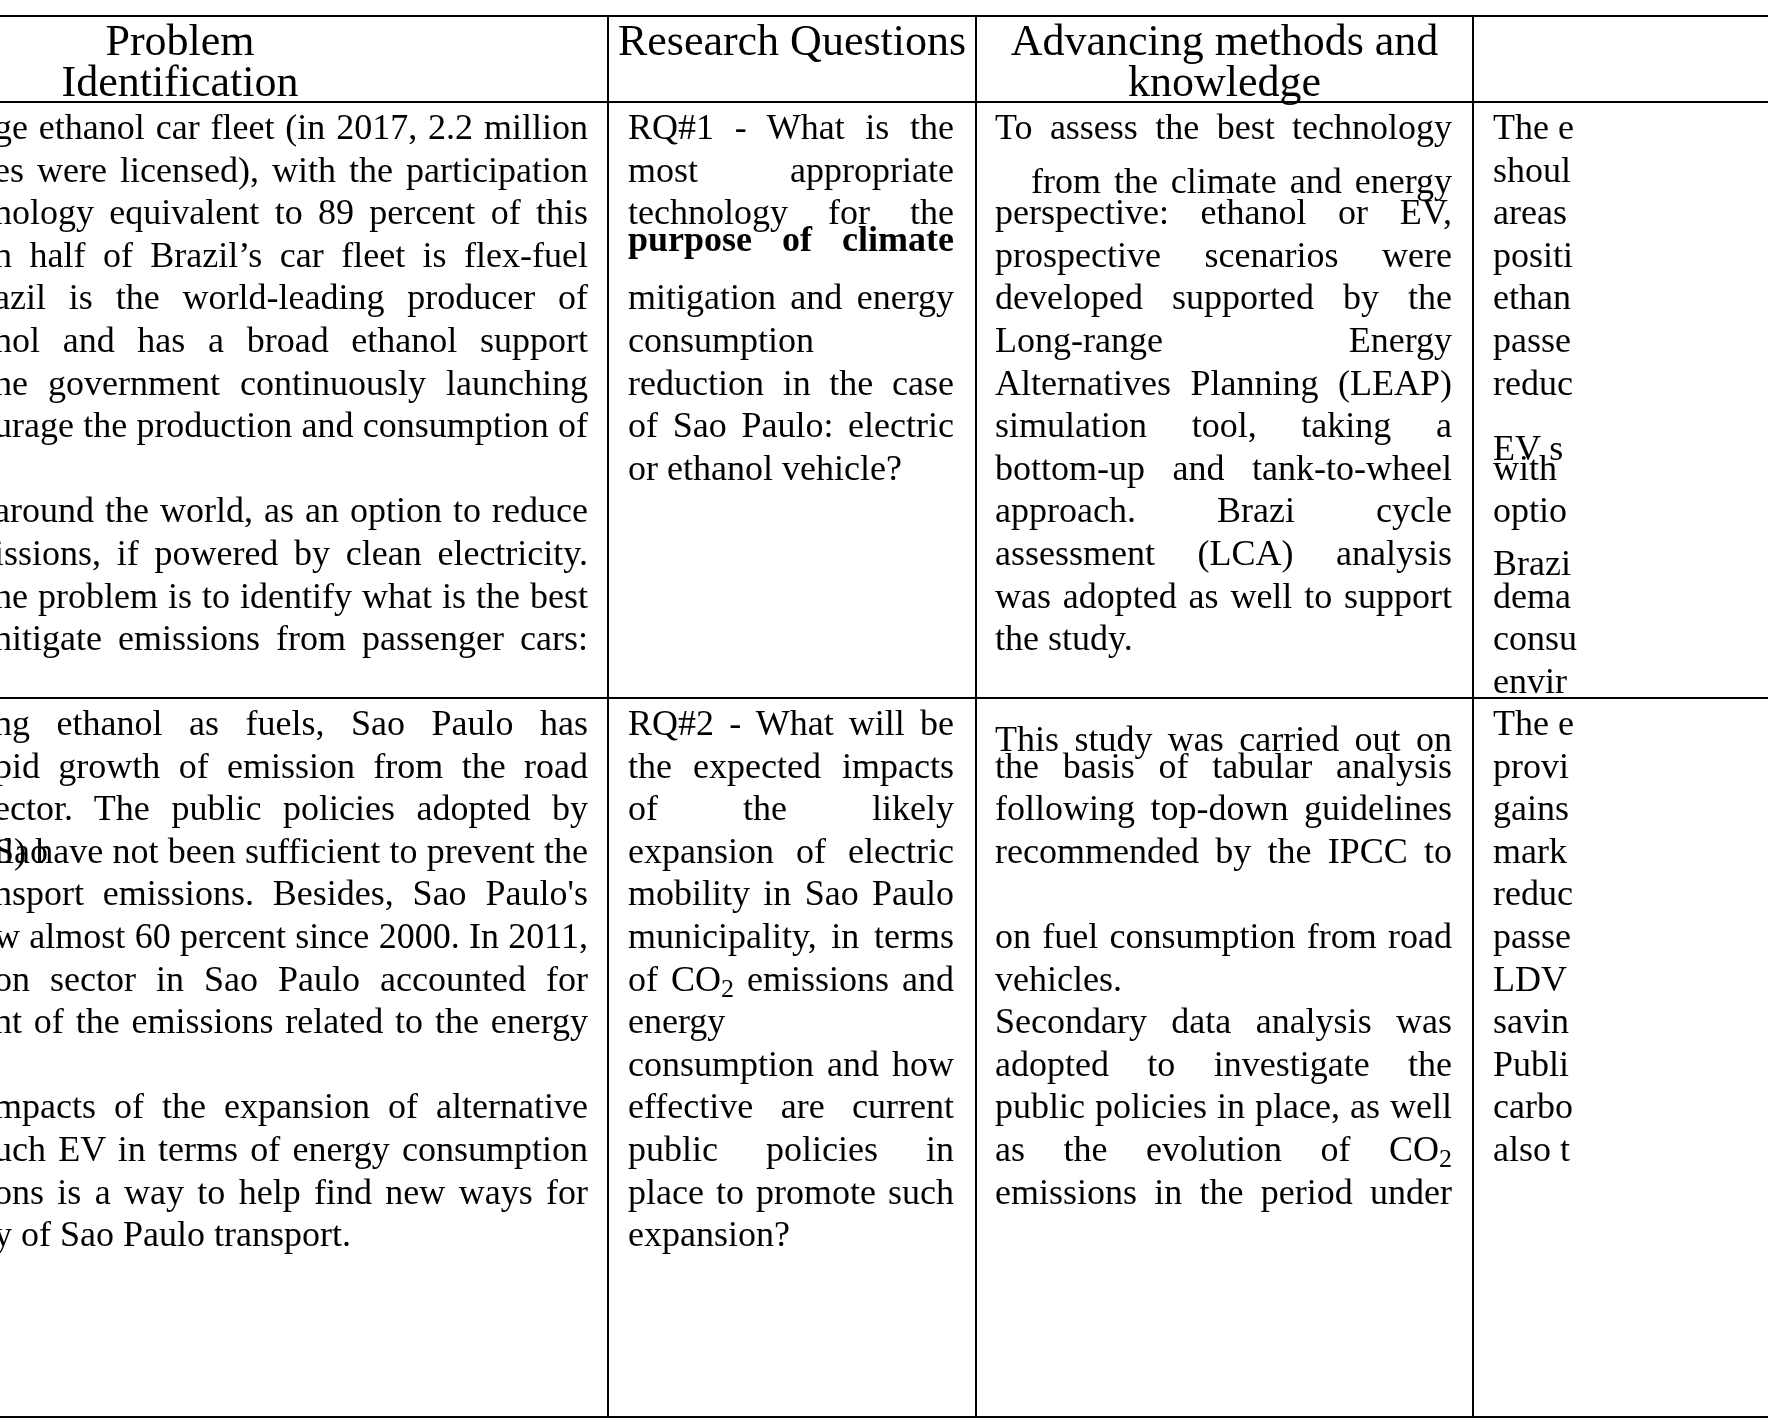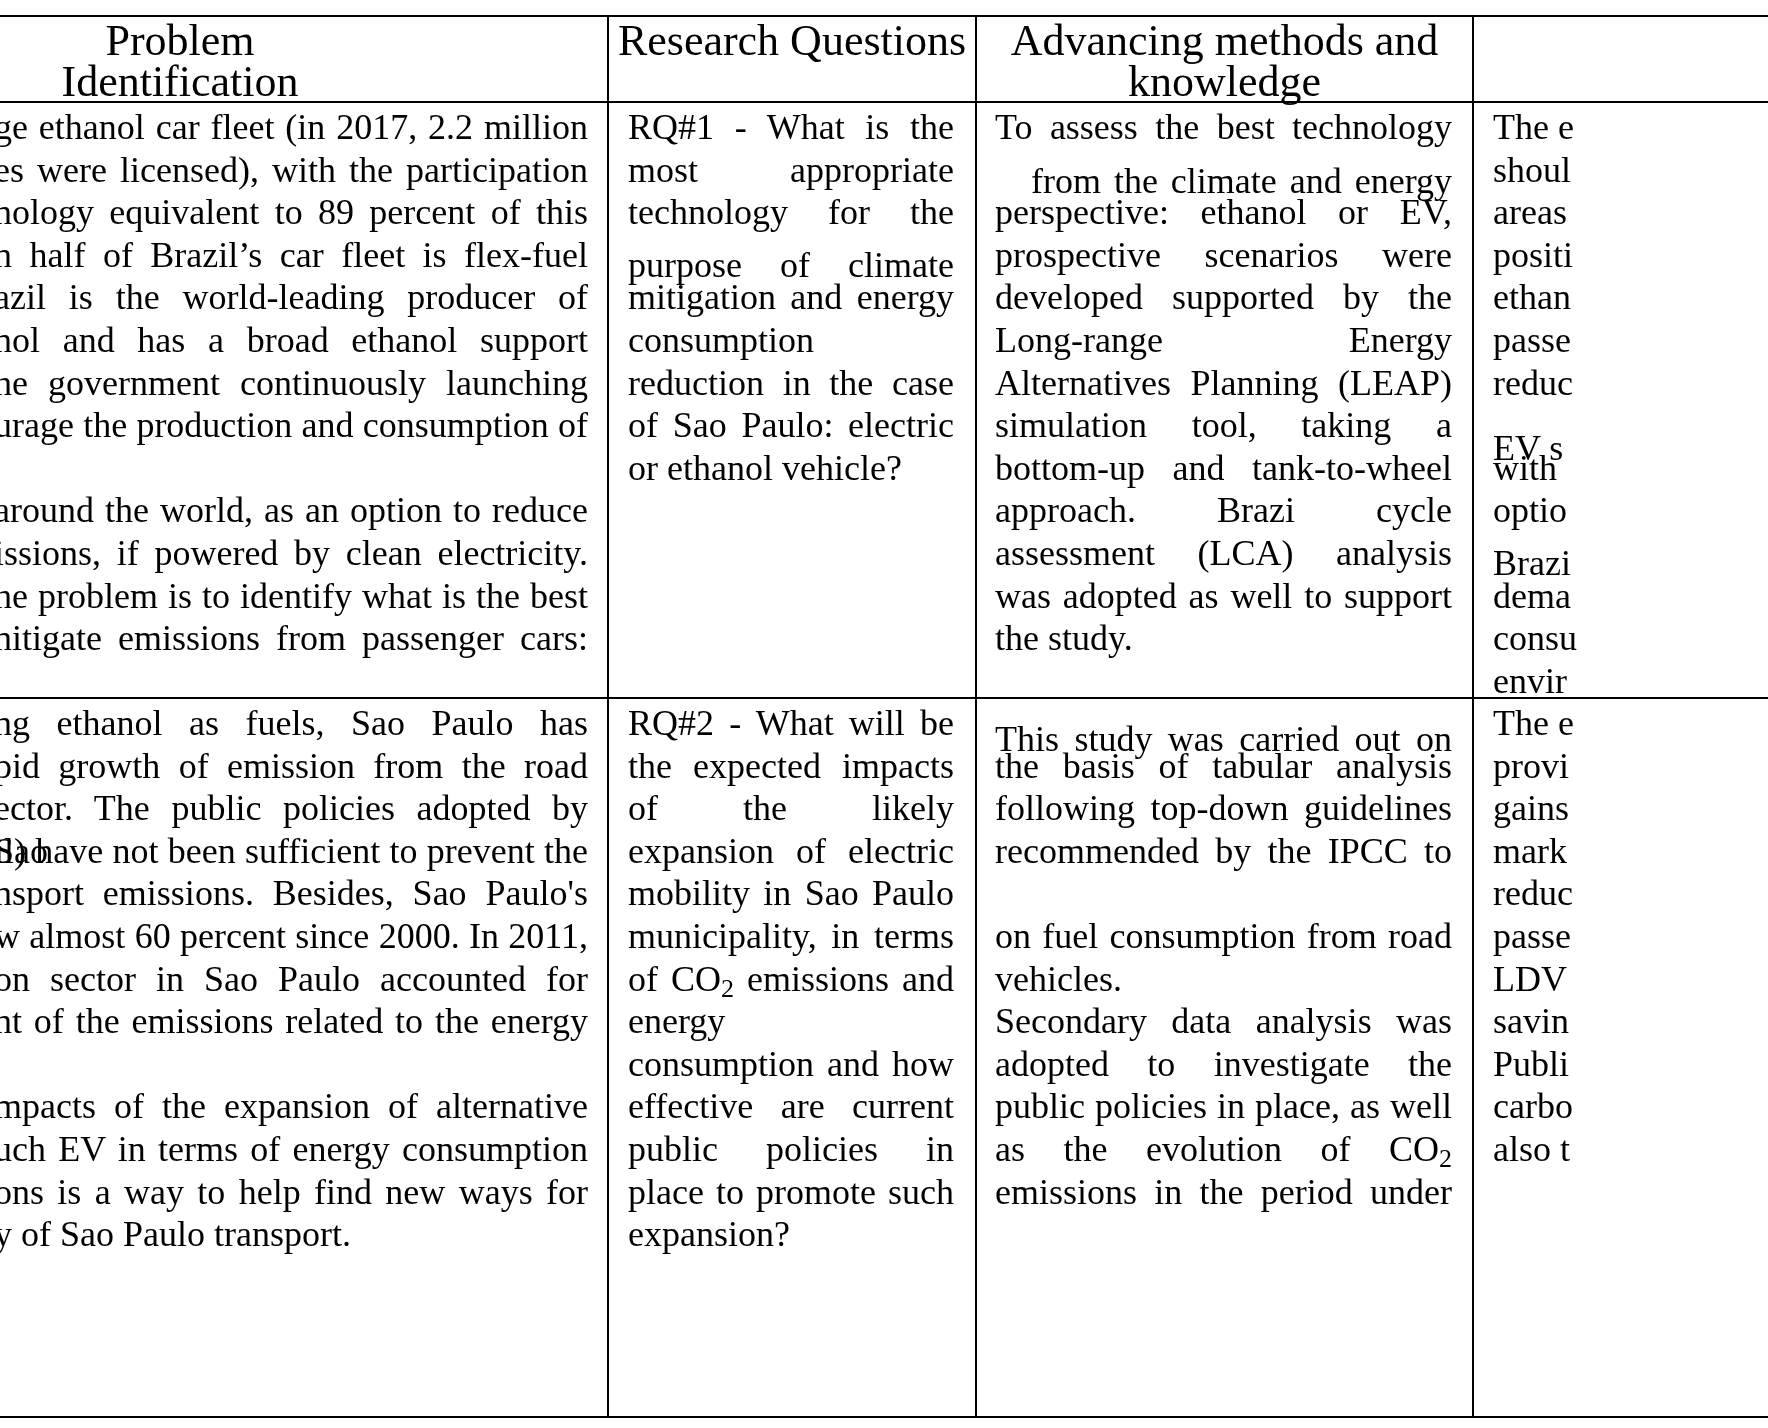--- a/index.html
+++ b/index.html
@@ -54,21 +54,21 @@
       <div class="line" style="top: 340.8px; left: -6px;"></div>
       <div class="line justify" style="top: 383.4px; left: -6px;"> around the world, as an option to reduce</div>
       <div class="line justify" style="top: 426px; left: -6px;">issions, if powered by clean electricity.</div>
       <div class="line justify" style="top: 468.6px; left: -6px;">he problem is to identify what is the best</div>
       <div class="line justify" style="top: 511.2px; left: -6px;">nitigate emissions from passenger cars:</div>
     </div>
   <div class="cell" style="left:628px; width:326px; top:106px; height:590px;">
       <div class="line justify" style="top: 0px;">RQ#1 - What is the</div>
       <div class="line justify" style="top: 42.6px;">most appropriate</div>
       <div class="line justify" style="top: 85.2px;">technology for the</div>
-      <div class="line justify" style="top: 138px;">purpose of climate</div>
+      <div class="line justify" style="top: 112px; font-weight: bold;">purpose of climate</div>
       <div class="line justify" style="top: 170.4px;">mitigation and energy</div>
       <div class="line" style="top: 213px;">consumption</div>
       <div class="line justify" style="top: 255.6px;">reduction in the case</div>
       <div class="line justify" style="top: 298.2px;">of Sao Paulo: electric</div>
       <div class="line" style="top: 340.8px;">or ethanol vehicle?</div>
     </div>
   <div class="cell" style="left:995px; width:457px; top:106px; height:590px;">
       <div class="line justify" style="top: 0px;">To assess the best technology</div>
       <div class="line justify" style="top: 54px; margin-left: 36px;">from the climate and energy</div>
       <div class="line justify" style="top: 85.2px;">perspective: ethanol or EV,</div>

